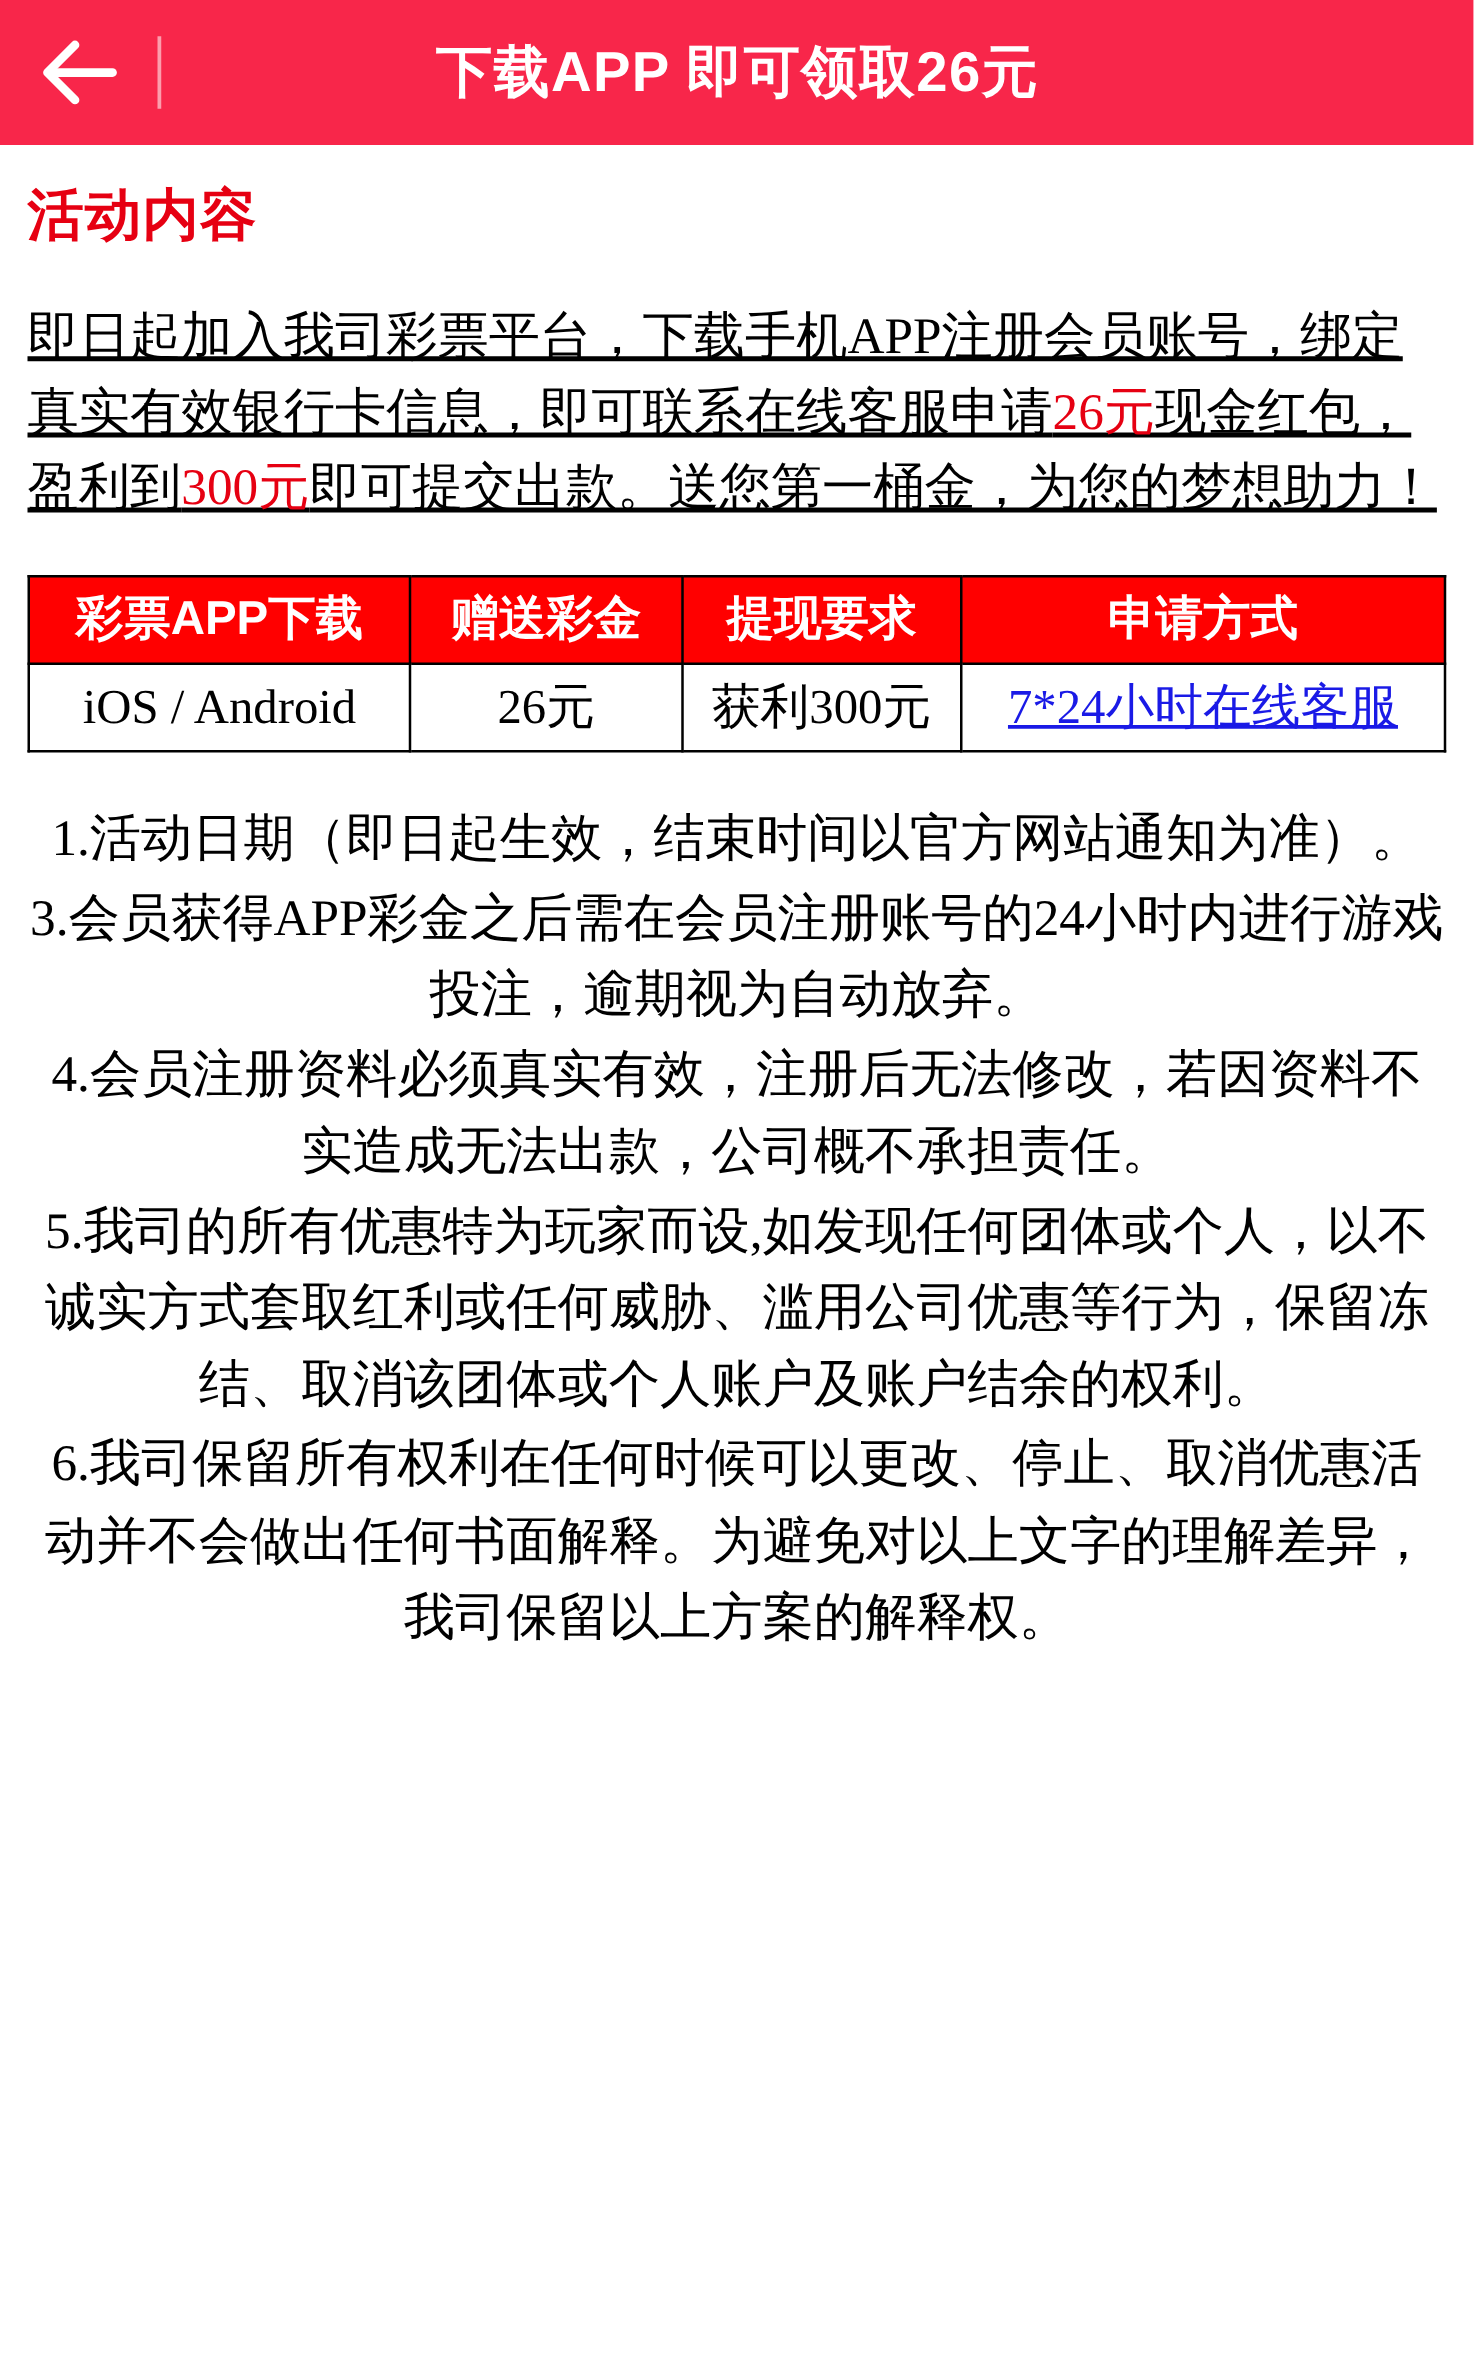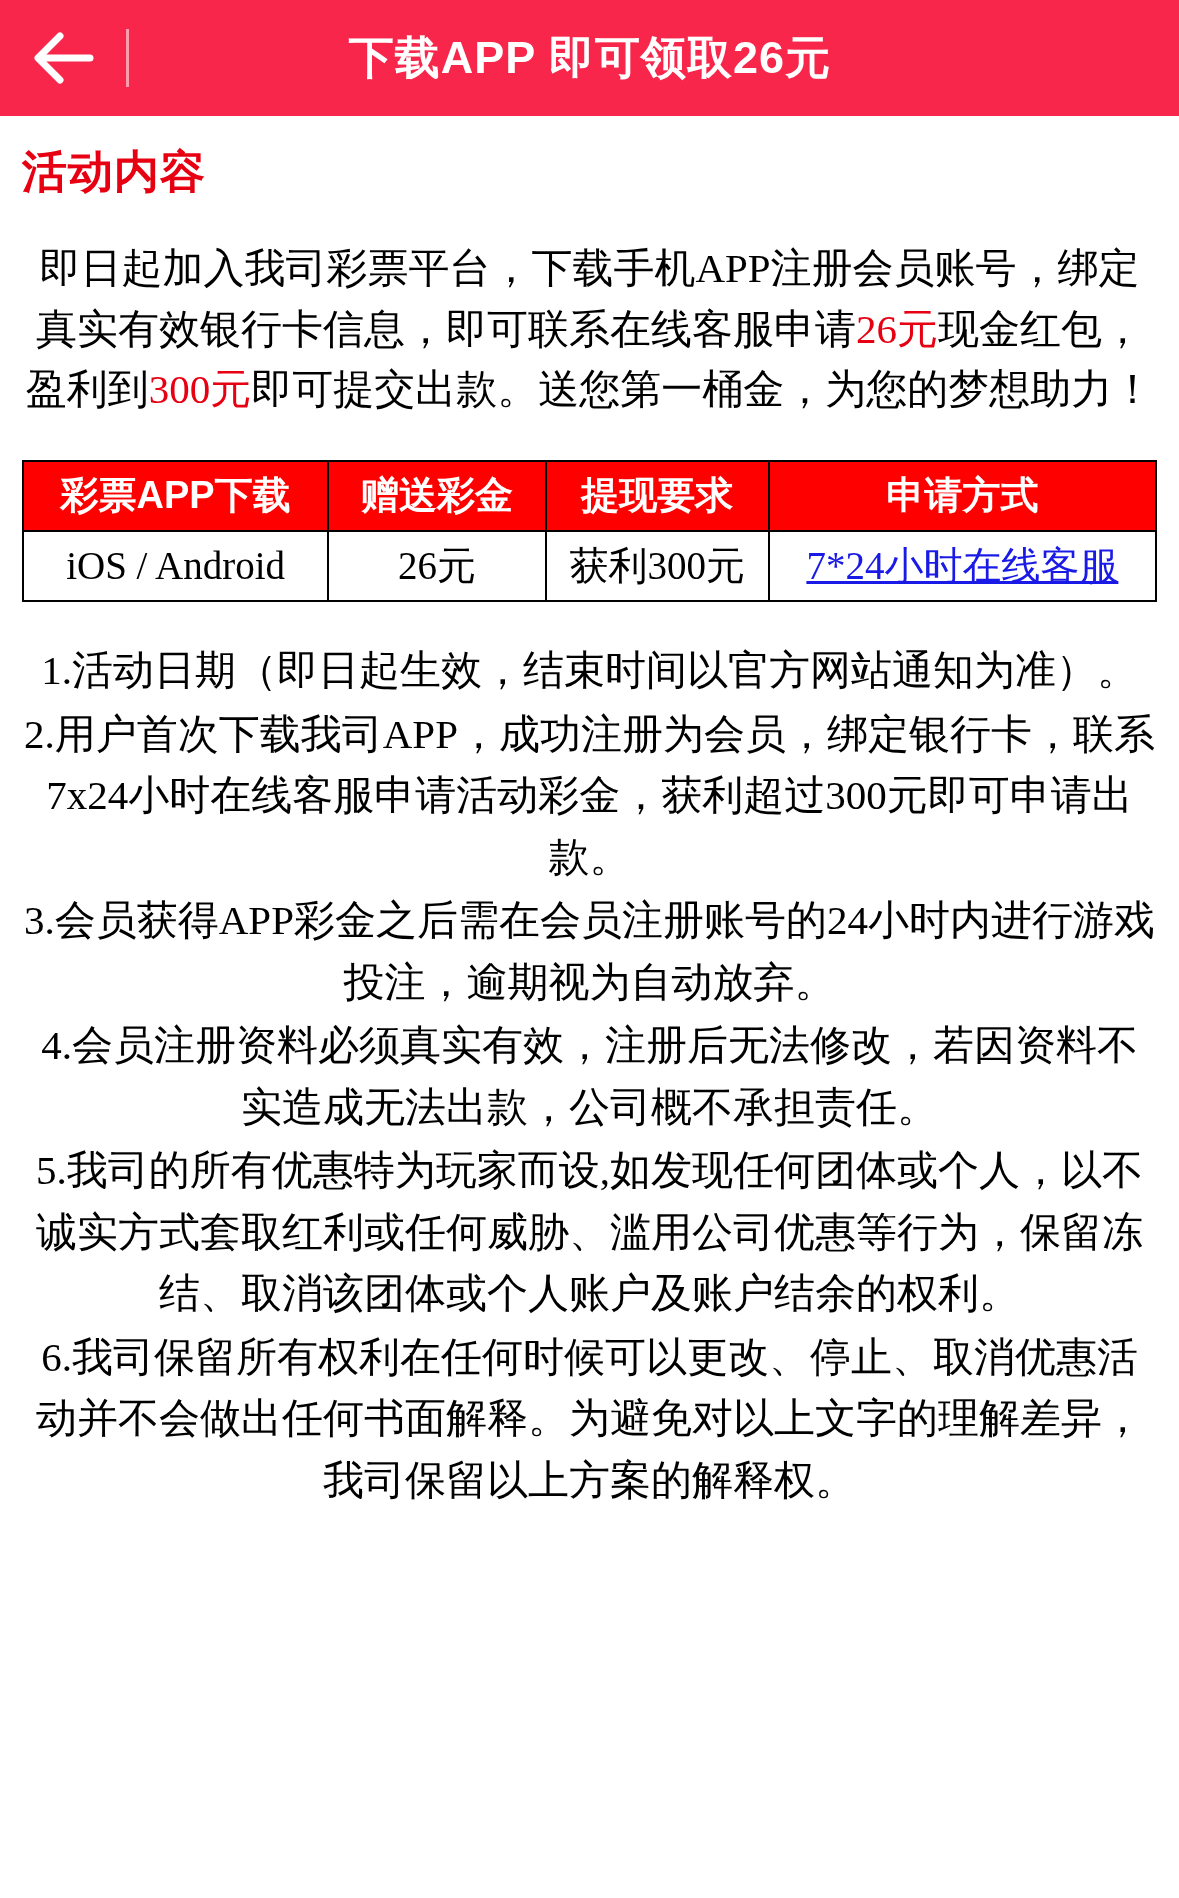--- a/index.html
+++ b/index.html
@@ -68,21 +68,22 @@
     font-weight: bold;
     margin: 0 0 36px 0;
     font-family: "Liberation Sans", "DejaVu Sans", sans-serif;
     letter-spacing: 1px;
   }
   .intro {
     font-size: 41px;
     line-height: 1.48;
     letter-spacing: 0px;
     margin: 0 0 40px 0;
-    text-align: center;
+    text-align: left;
+    text-decoration: underline;
   }
   .hl { color: #e60012; }
 
   
   table.promo {
     border-collapse: collapse;
     width: 100%;
     table-layout: fixed;
     margin: 0 0 38px 0;
   }
@@ -165,21 +166,20 @@
           <td>iOS / Android</td>
           <td>26元</td>
           <td>获利300元</td>
           <td><span class="service-link">7*24小时在线客服</span></td>
         </tr>
       </tbody>
     </table>
 
     <div class="rules">
       <p>1.活动日期（即日起生效，结束时间以官方网站通知为准）。</p>
-      <p>2.用户首次下载我司APP，成功注册为会员，绑定银行卡，联系7x24小时在线客服申请活动彩金，获利超过300元即可申请出款。</p>
       <p>3.会员获得APP彩金之后需在会员注册账号的24小时内进行游戏投注，逾期视为自动放弃。</p>
       <p>4.会员注册资料必须真实有效，注册后无法修改，若因资料不实造成无法出款，公司概不承担责任。</p>
       <p>5.我司的所有优惠特为玩家而设,如发现任何团体或个人，以不诚实方式套取红利或任何威胁、滥用公司优惠等行为，保留冻结、取消该团体或个人账户及账户结余的权利。</p>
       <p>6.我司保留所有权利在任何时候可以更改、停止、取消优惠活动并不会做出任何书面解释。为避免对以上文字的理解差异， 我司保留以上方案的解释权。</p>
     </div>
 
   </div>
 </div>
 
 </body></html>

